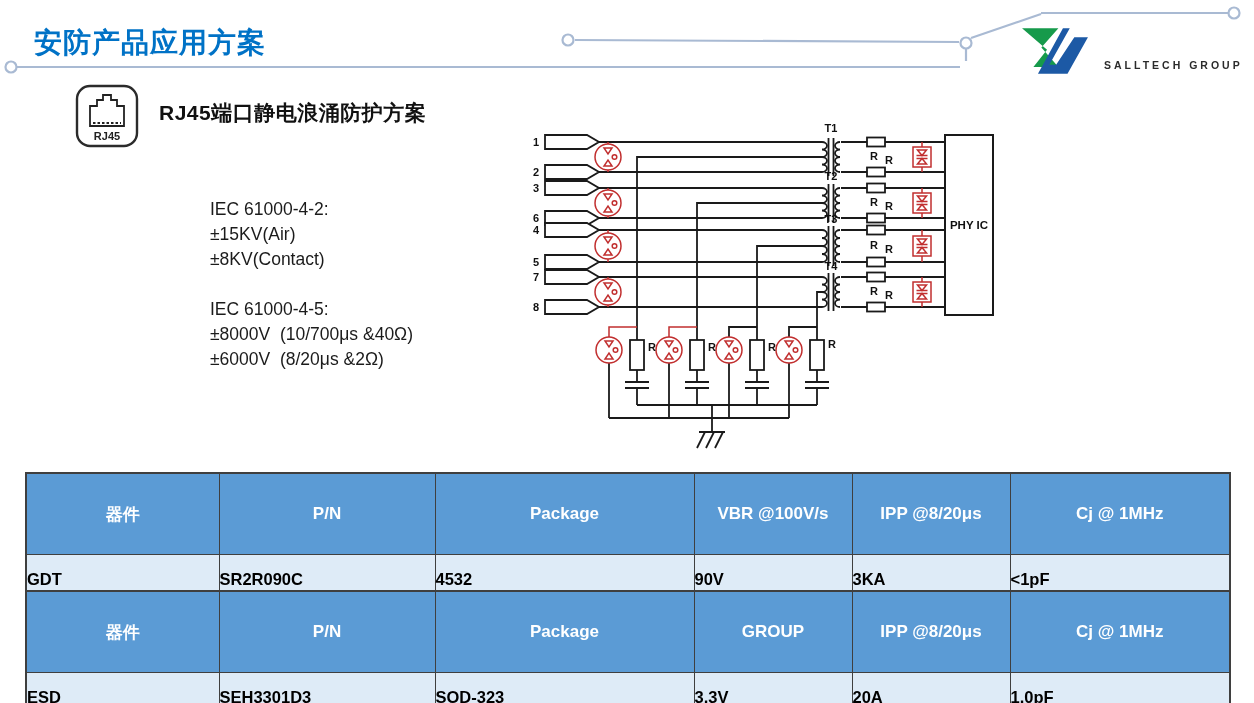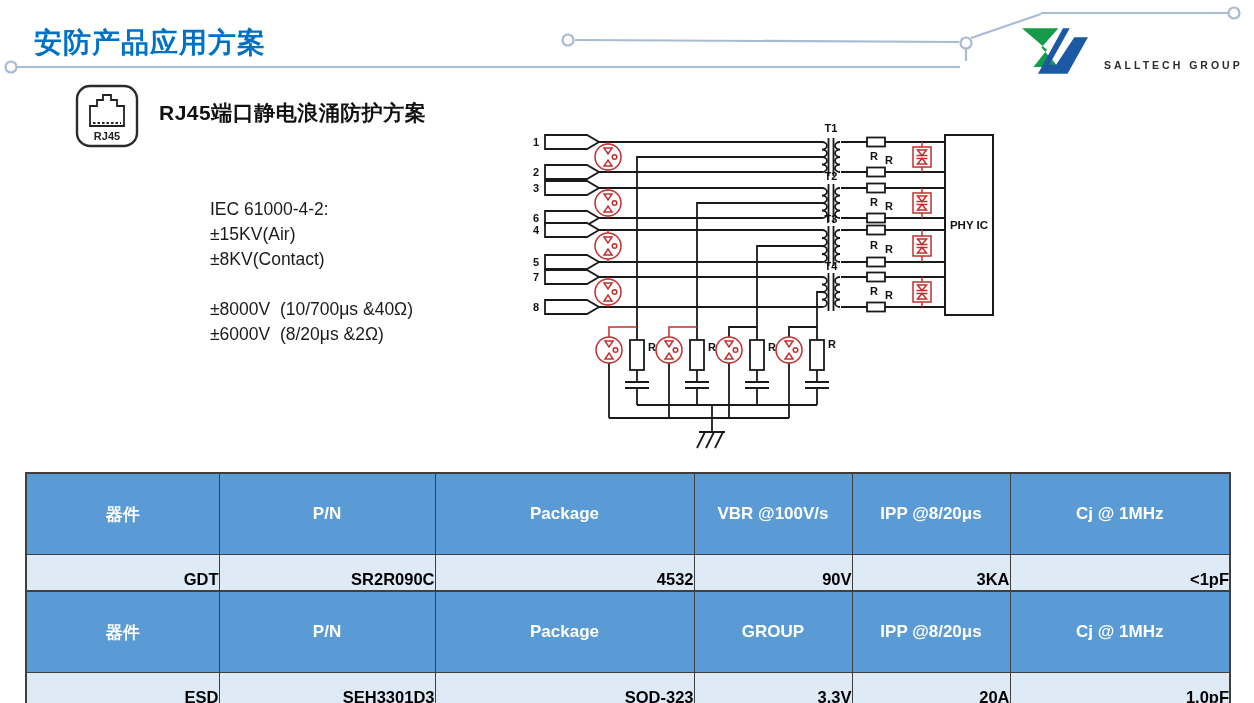--- a/index.html
+++ b/index.html
@@ -41,21 +41,21 @@
     table-layout:fixed;border:2px solid #3f3f3f;
   }
   #table1{top:472px;}
   #table2{top:590px;}
   table.spec th{
     background:#5B9BD5;color:#FFFFFF;font-size:17px;font-weight:700;
     height:48px;border:1.5px solid #3f3f3f;text-align:center;padding:16px;
   }
   table.spec td{
     background:#DEEBF7;color:#000;font-size:16.5px;font-weight:700;
-    height:49px;border:1.5px solid #3f3f3f;text-align:right;padding:0;margin-top:28px;
+    height:49px;border:1.5px solid #3f3f3f;text-align:left;padding:0;margin-top:28px;
   }
 </style>
 </head>
 <body>
 
 <div class="slide">
 
   <svg class="decor" viewBox="0 0 1254 95">
     <g stroke="#A9BAD3" stroke-width="2.2" fill="none">
       <line x1="17" y1="67" x2="960" y2="67"></line>
@@ -87,20 +87,21 @@
     <text x="32" y="56" text-anchor="middle" font-size="11" font-weight="600" fill="#222">RJ45</text>
   </svg>
 
   <div class="section-title">RJ45端口静电浪涌防护方案</div>
 
   <div class="iec">
     <div class="iec-line">IEC 61000-4-2:</div>
     <div class="iec-line">±15KV(Air)</div>
     <div class="iec-line">±8KV(Contact)</div>
     <div class="iec-line"></div>
+    <div class="iec-line">IEC 61000-4-5:</div>
     <div class="iec-line">±8000V  (10/700μs &amp;40Ω)</div>
     <div class="iec-line">±6000V  (8/20μs &amp;2Ω)</div>
   </div>
 
   <svg class="circuit" viewBox="0 0 480 345">
 
     <g stroke="#1a1a1a" stroke-width="1.8" fill="none">
 
       <line x1="74" y1="24" x2="297" y2="24"></line>
         <line x1="74" y1="54" x2="297" y2="54"></line>

